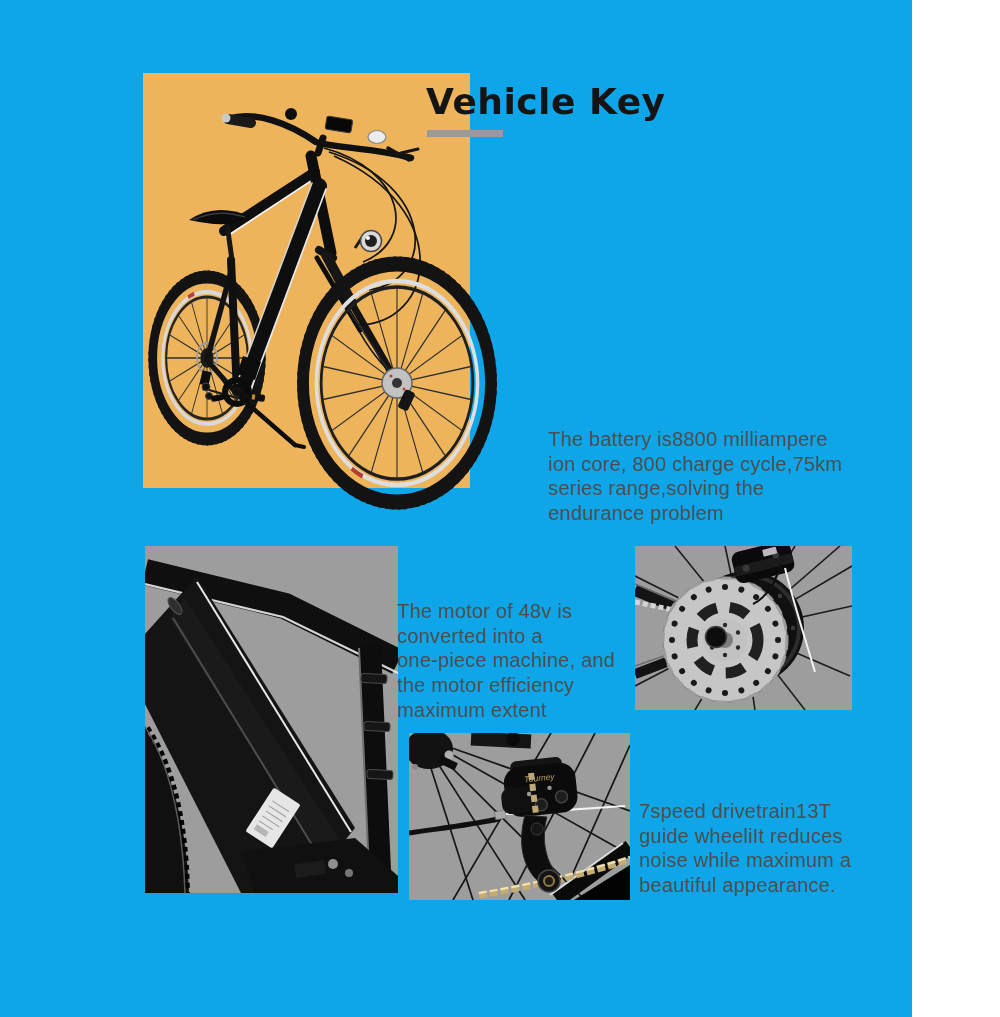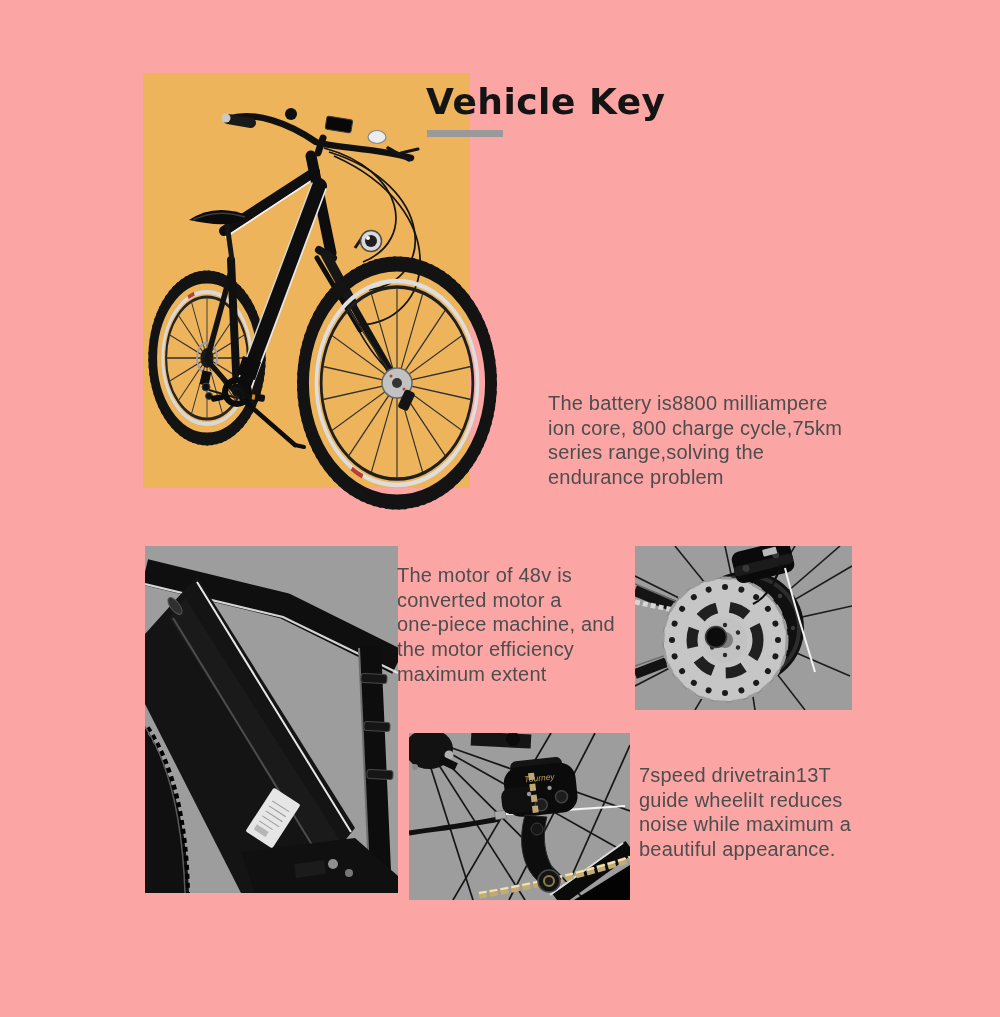--- a/index.html
+++ b/index.html
@@ -1,24 +1,24 @@
 <!DOCTYPE html>
 <html><head>
 <meta charset="utf-8">
 <style>
   html,body{margin:0;padding:0;background:#ffffff;}
-  .canvas{position:relative;width:1000px;height:1017px;background:#fca5a5;overflow:hidden;
+  .canvas{position:relative;width:912px;height:1017px;background:#0ea5e9;overflow:hidden;
           font-family:"Liberation Sans",sans-serif;}
   .abs{position:absolute;}
   .hero-bg{left:143px;top:73px;width:327px;height:415px;background:#EDB45C;}
   .hero-bike{left:105px;top:90px;}
   .page-title{left:426px;top:82px;font-family:"DejaVu Sans",sans-serif;font-weight:800;
               font-size:36px;line-height:40px;color:#141414;letter-spacing:.5px;white-space:nowrap;}
   .title-underline{left:427px;top:130px;width:76px;height:7px;background:#9A9A9A;}
-  .para{font-size:20px;line-height:24.7px;color:#4D4D4D;white-space:nowrap;letter-spacing:.2px;}
+  .para{font-size:20px;line-height:24.7px;color:#4D4D4D;white-space:nowrap;letter-spacing:.2px;margin-top:36px;}
   .para-battery{left:548px;top:391px;}
   .para-motor{left:397px;top:563px;}
   .para-drivetrain{left:639px;top:763px;}
   .photo-frame{left:145px;top:546px;}
   .photo-brake{left:635px;top:546px;}
   .photo-derailleur{left:409px;top:733px;}
 </style>
 </head>
 <body>
 
@@ -214,21 +214,21 @@
     <g>
       <polygon points="96,306 210,292 253,330 253,347 110,347" fill="#101010"></polygon>
       <rect x="150" y="316" width="30" height="14" fill="#1b1b1b" transform="rotate(-8 165 323)"></rect>
       <circle cx="188" cy="318" r="5" fill="#8f8f8f"></circle>
       <circle cx="204" cy="327" r="4" fill="#777"></circle>
     </g>
   </svg>
 
   <div class="abs para para-motor">
     <div>The motor of 48v is</div>
-    <div>converted motor a</div>
+    <div>converted into a</div>
     <div>one-piece machine, and</div>
     <div>the motor efficiency</div>
     <div>maximum extent</div>
   </div>
 
   <svg class="abs photo-brake" width="217" height="164" viewBox="0 0 217 164">
     <rect width="217" height="164" fill="#9D9D9D"></rect>
     <g stroke="#1c1c1c" stroke-width="1.6">
       <line x1="108" y1="84" x2="217" y2="20"></line>
         <line x1="108" y1="84" x2="217" y2="60"></line>

